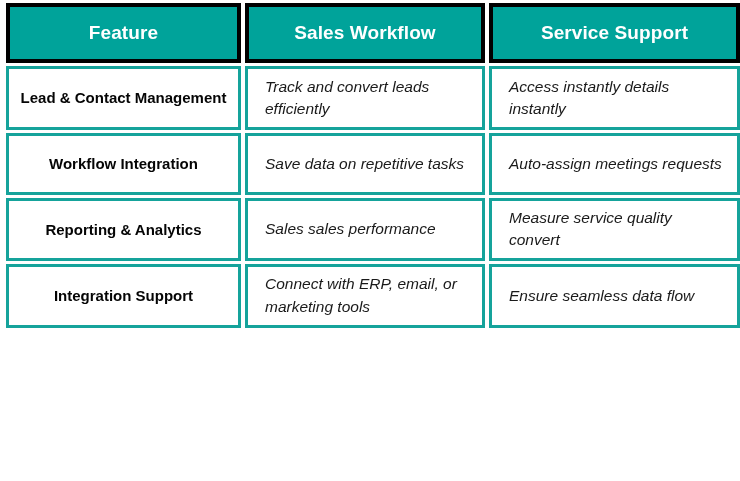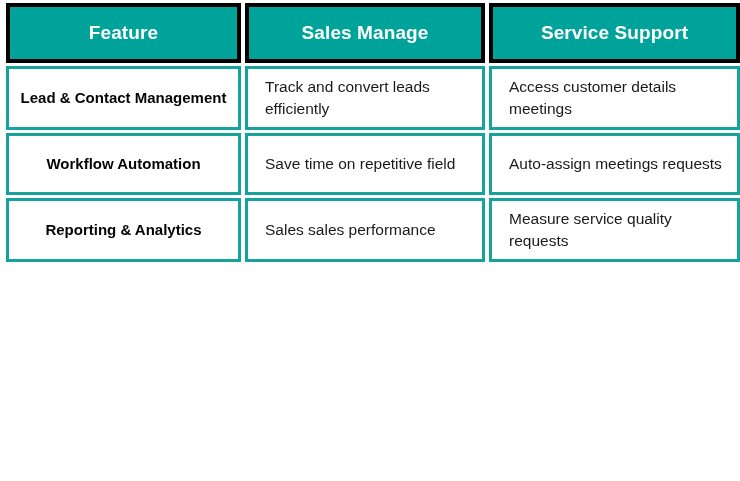--- a/index.html
+++ b/index.html
@@ -65,53 +65,59 @@
     font-size: 15px;
     padding: 6px 10px;
     color: #050505;
   }
 
   tbody td.benefit-cell {
     text-align: left;
     font-weight: normal;
     padding: 6px 14px 6px 17px;
     color: #1a1a1a;
+    font-style: italic;
   }
 
   tbody tr:first-child td { height: 64px; }
   tbody tr:last-child  td { height: 64px; }
 </style>
 </head>
 <body>
 
 <div class="table-wrap">
   <table class="crm-table">
     <colgroup>
       <col class="col-feature">
       <col class="col-sales">
       <col class="col-service">
     </colgroup>
     <thead>
       <tr>
         <th>Feature</th>
-        <th>Sales Manage</th>
+        <th>Sales Workflow</th>
         <th>Service Support</th>
       </tr>
     </thead>
     <tbody>
       <tr>
         <td class="feature-cell">Lead &amp; Contact Management</td>
         <td class="benefit-cell">Track and convert leads efficiently</td>
-        <td class="benefit-cell">Access customer details meetings</td>
+        <td class="benefit-cell">Access instantly details instantly</td>
       </tr>
       <tr>
-        <td class="feature-cell">Workflow Automation</td>
-        <td class="benefit-cell">Save time on repetitive field</td>
+        <td class="feature-cell">Workflow Integration</td>
+        <td class="benefit-cell">Save data on repetitive tasks</td>
         <td class="benefit-cell">Auto-assign meetings requests</td>
       </tr>
       <tr>
         <td class="feature-cell">Reporting &amp; Analytics</td>
         <td class="benefit-cell">Sales sales performance</td>
-        <td class="benefit-cell">Measure service quality requests</td>
+        <td class="benefit-cell">Measure service quality convert</td>
+      </tr>
+      <tr>
+        <td class="feature-cell">Integration Support</td>
+        <td class="benefit-cell">Connect with ERP, email, or marketing tools</td>
+        <td class="benefit-cell">Ensure seamless data flow</td>
       </tr>
     </tbody>
   </table>
 </div>
 
 </body></html>

